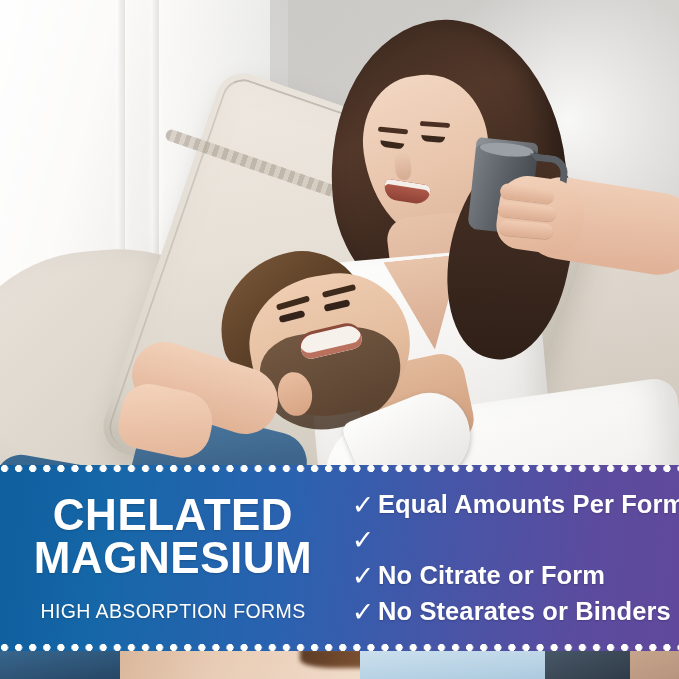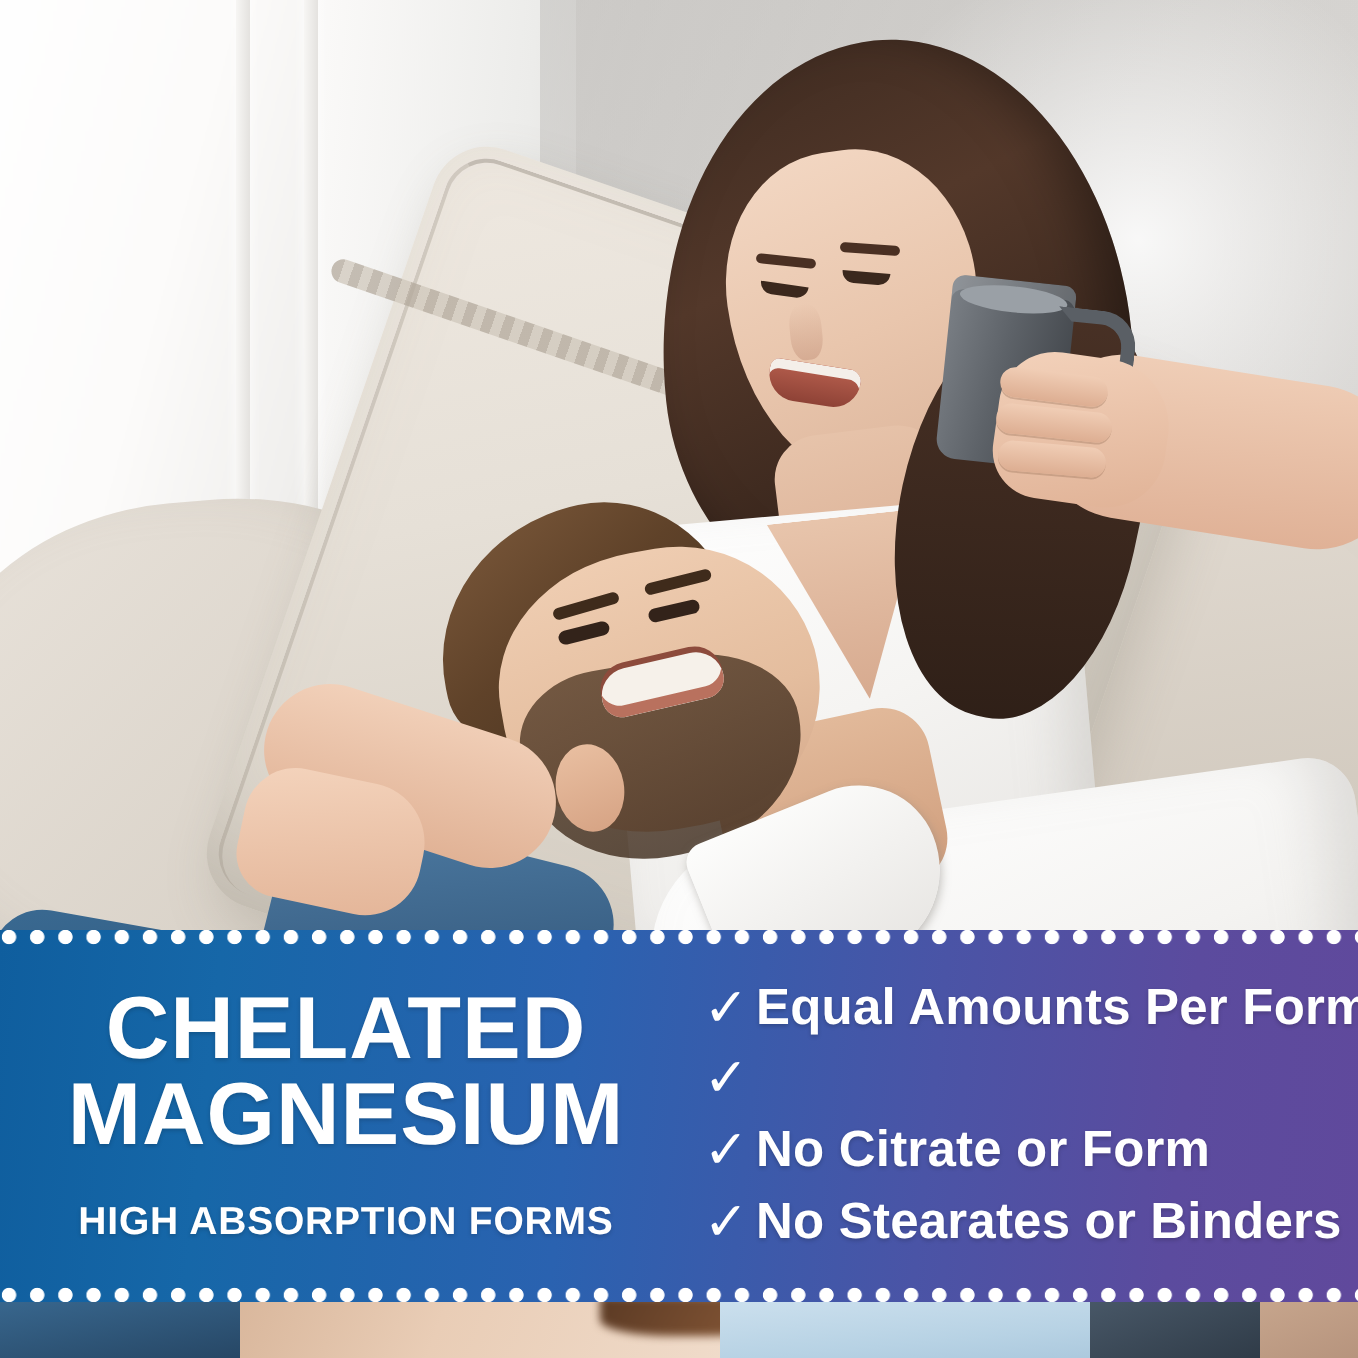--- a/index.html
+++ b/index.html
@@ -301,21 +301,21 @@
     box-sizing:border-box;
   }
   .title-l1,.title-l2{
     font-weight:bold;font-size:44px;line-height:0.98;
     letter-spacing:.5px;
     text-shadow:0 1px 2px rgba(0,0,0,.18);
   }
   .title-l2{font-size:44px;}
   .subtitle{
     margin-top:21px;
-    font-weight:bold;font-size:19.5px;letter-spacing:.4px;
+    font-weight:normal;font-size:19.5px;letter-spacing:.4px;
     text-shadow:0 1px 2px rgba(0,0,0,.18);
   }
 
   .banner-right{
     flex:1 1 auto;padding-left:8px;padding-right:8px;
     box-sizing:border-box;
   }
   .feature{
     display:flex;align-items:center;
     color:#fff;margin:7.5px 0;

